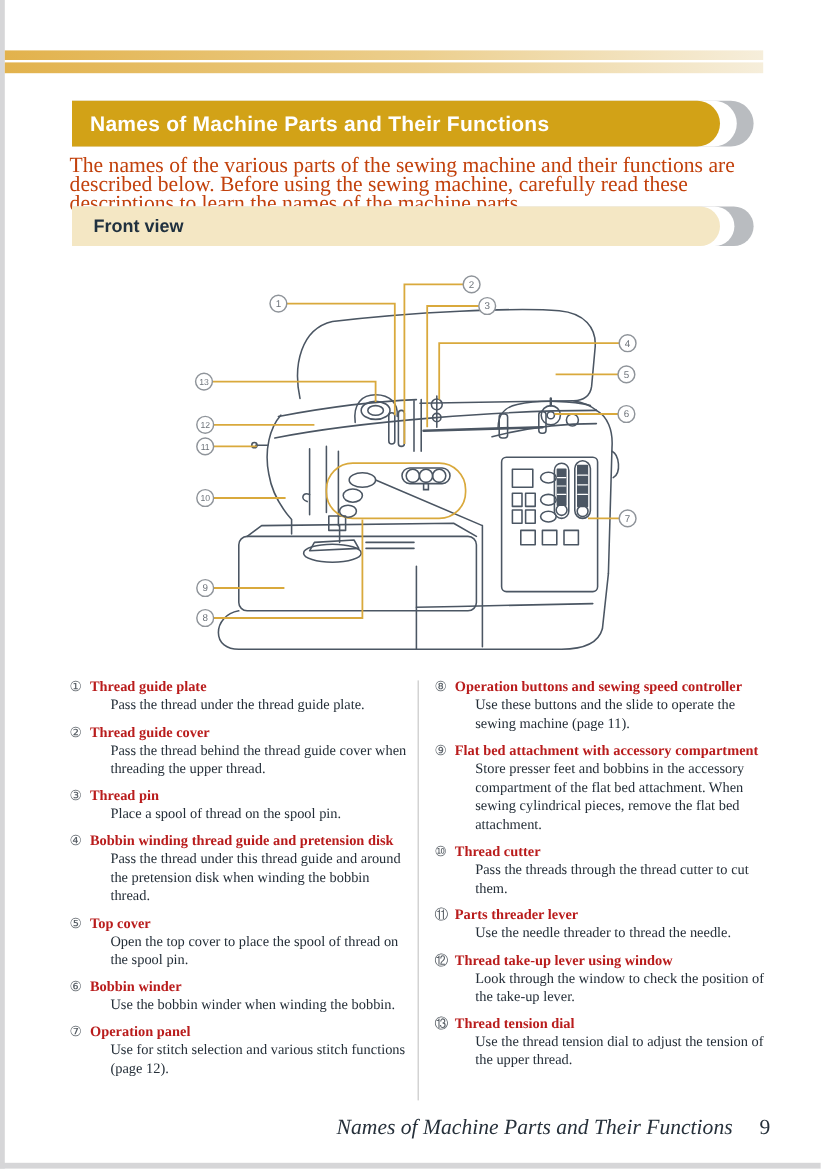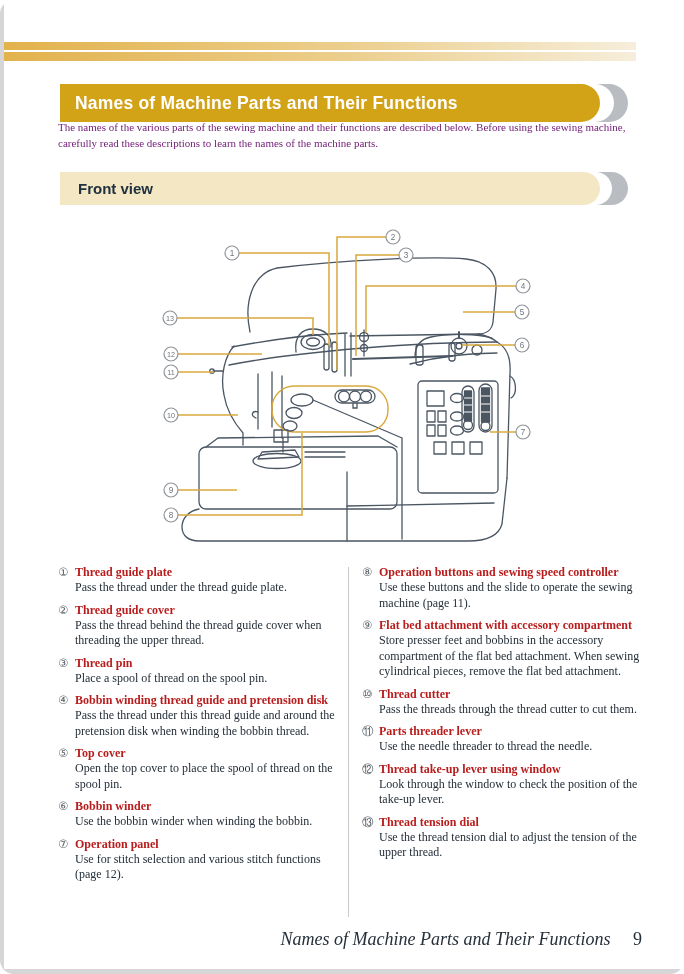--- a/index.html
+++ b/index.html
@@ -1,19 +1,19 @@
 <!DOCTYPE html>
 <html><head>
 <meta charset="utf-8">
 <style>
   * { margin:0; padding:0; box-sizing:border-box; }
   body { background:#fff; font-family:"Liberation Serif", serif; }
   #page {
     position:relative; width:684px; height:974px; background:#ffffff;
-    overflow:hidden; color:#242e38;border-radius:14px;
+    overflow:hidden; color:#242e38;
   }
   
   .edge-left   { position:absolute; left:0; top:0; width:4px; height:974px; background:#d6d6d8; }
   .edge-bottom { position:absolute; left:0; bottom:0; width:684px; height:5px; background:#d6d6d8; }
 
   
   .stripe { position:absolute; left:4px; width:632px; background:linear-gradient(90deg,#e2b24c 0%,#eccf8e 55%,#f6eedb 100%); }
   .stripe.s1 { top:42px; height:8px; }
   .stripe.s2 { top:52px; height:9px; }
 
@@ -36,37 +36,37 @@
   .banner-sub .lay { border-radius:0 16.5px 16.5px 0; }
   .banner-sub .gray  { width:568px; }
   .banner-sub .white { width:552px; }
   .banner-sub .fill  { width:540px; background:#f4e7c4; }
   .banner-sub .txt {
     position:relative; z-index:2; font-family:"Liberation Sans",sans-serif;
     font-weight:bold; font-size:15px; color:#20313f; line-height:33px; padding-left:18px;
   }
 
   .intro {
-    position:absolute; left:58px; top:119px; width:588px;
-    font-size:11px; line-height:16px; color:#701a75;
+    position:absolute; left:58px; top:129px; width:588px;
+    font-size:18px; line-height:16px; color:#c2410c;
   }
 
   #diagram { position:absolute; left:0; top:226px; width:684px; height:337px; }
 
   
   .cols { position:absolute; left:58px; top:565px; width:584px; }
   .col { position:absolute; top:0; width:284px; }
   .col.left  { left:0; }
   .col.right { left:304px; }
   .col-divider { position:absolute; left:290px; top:2px; width:1px; height:350px; background:#c9c9c9; }
   .part { margin-bottom:7px; }
   .part .head { display:flex; font-size:12px; line-height:15px; }
   .part .cnum { width:17px; flex:0 0 17px; color:#585f66; font-family:"DejaVu Sans",sans-serif; font-size:11.5px; }
   .part .pname { font-weight:bold; color:#b91c1c; }
-  .part .pdesc { margin-left:17px; font-size:12px; line-height:15.5px; color:#242e38; }
+  .part .pdesc { margin-left:34px; font-size:12px; line-height:15.5px; color:#242e38; }
 
   .footer {
     position:absolute; right:42px; top:929px; font-size:18px; color:#26303a;
     white-space:nowrap;
   }
   .footer .ftitle { font-style:italic; }
   .footer .fpage  { margin-left:18px; font-style:normal; }
 </style>
 </head>
 <body>

